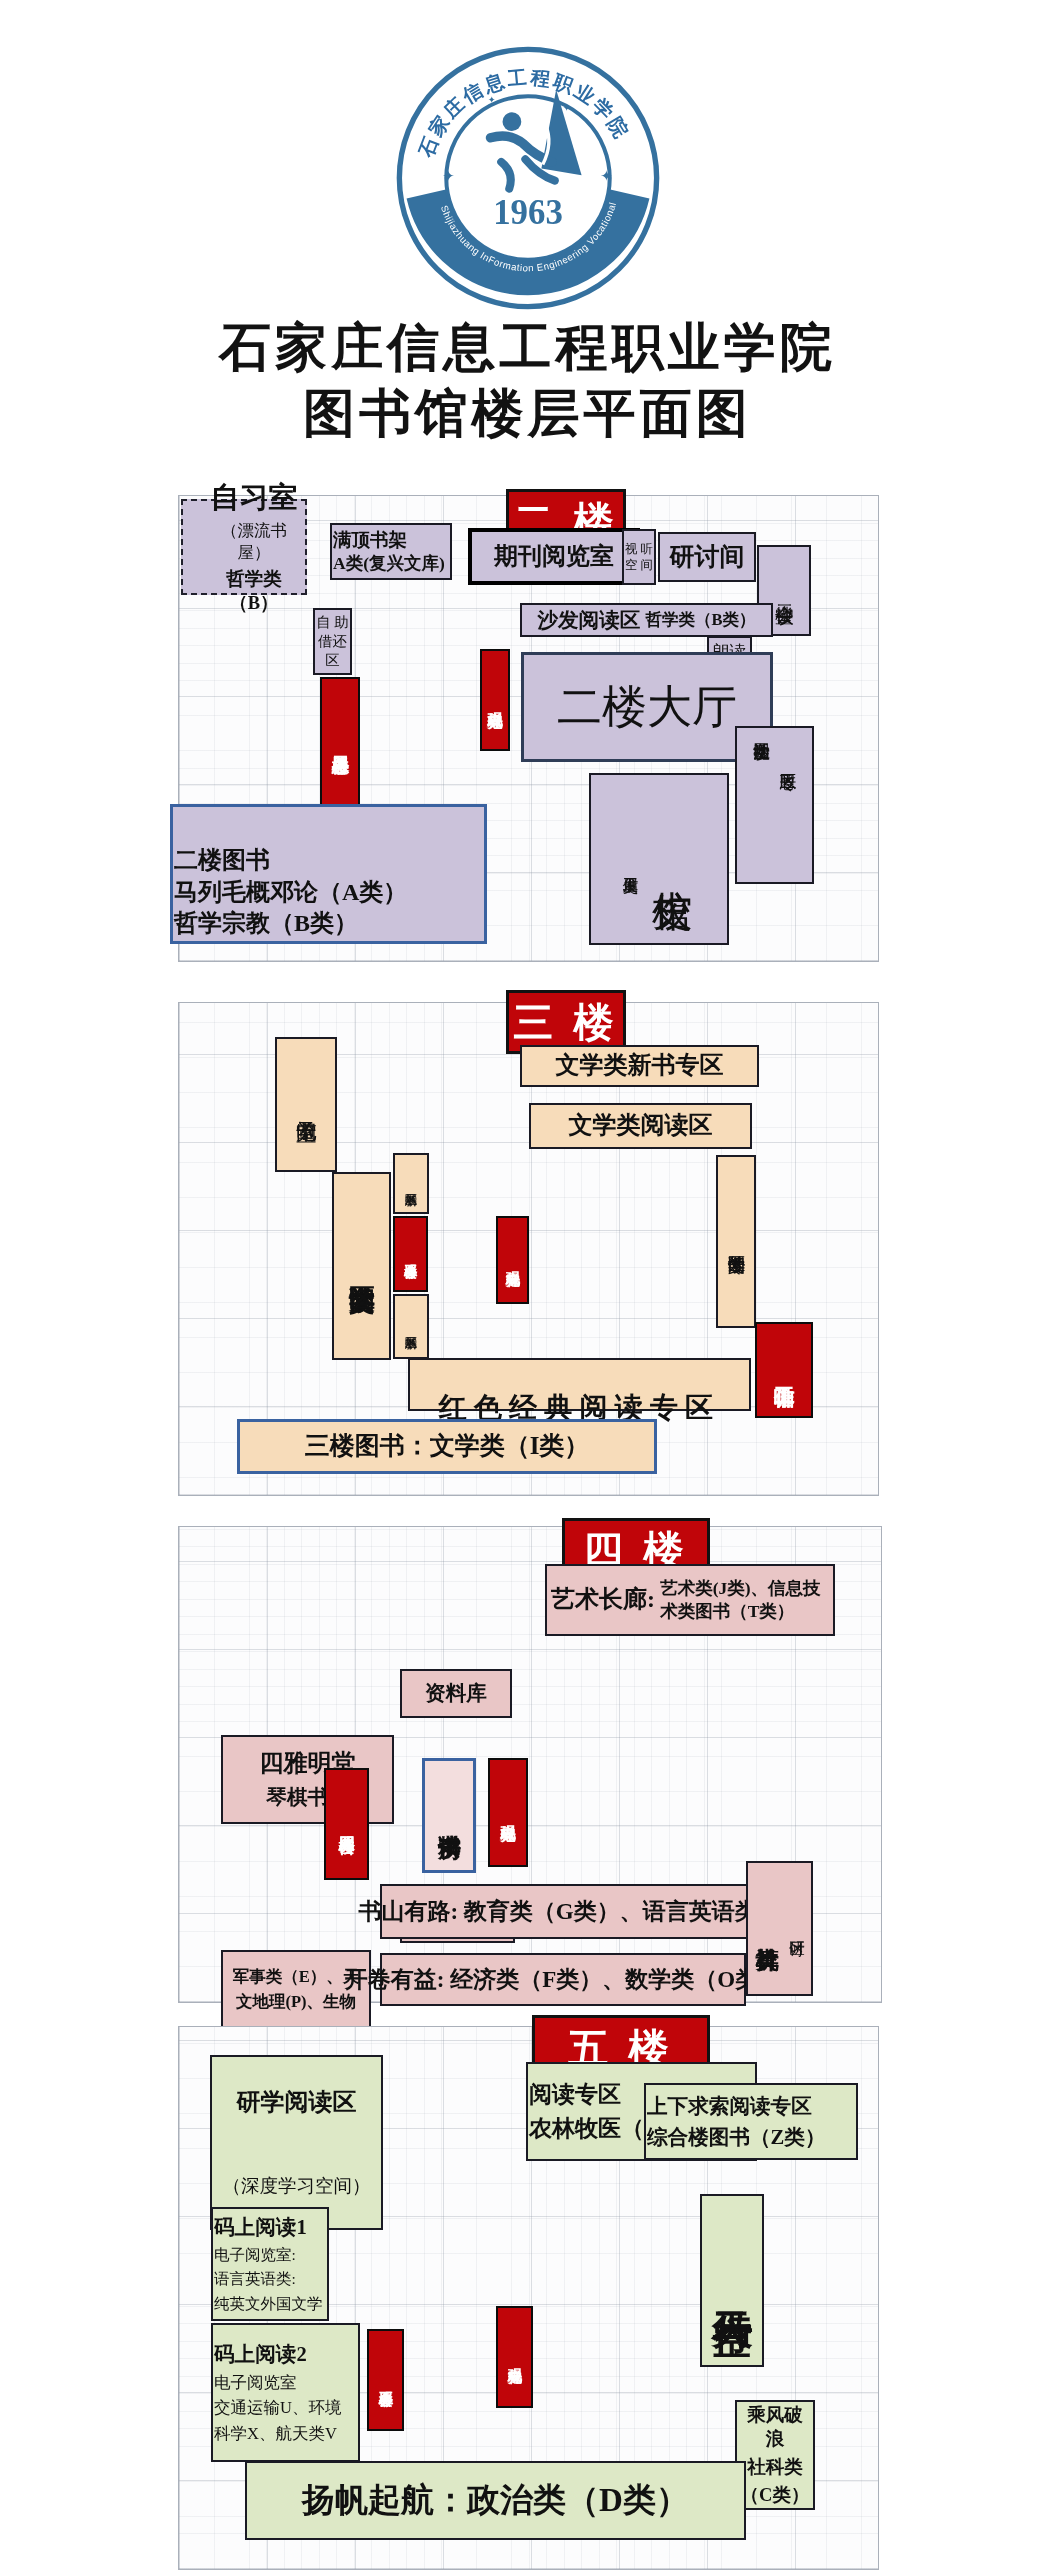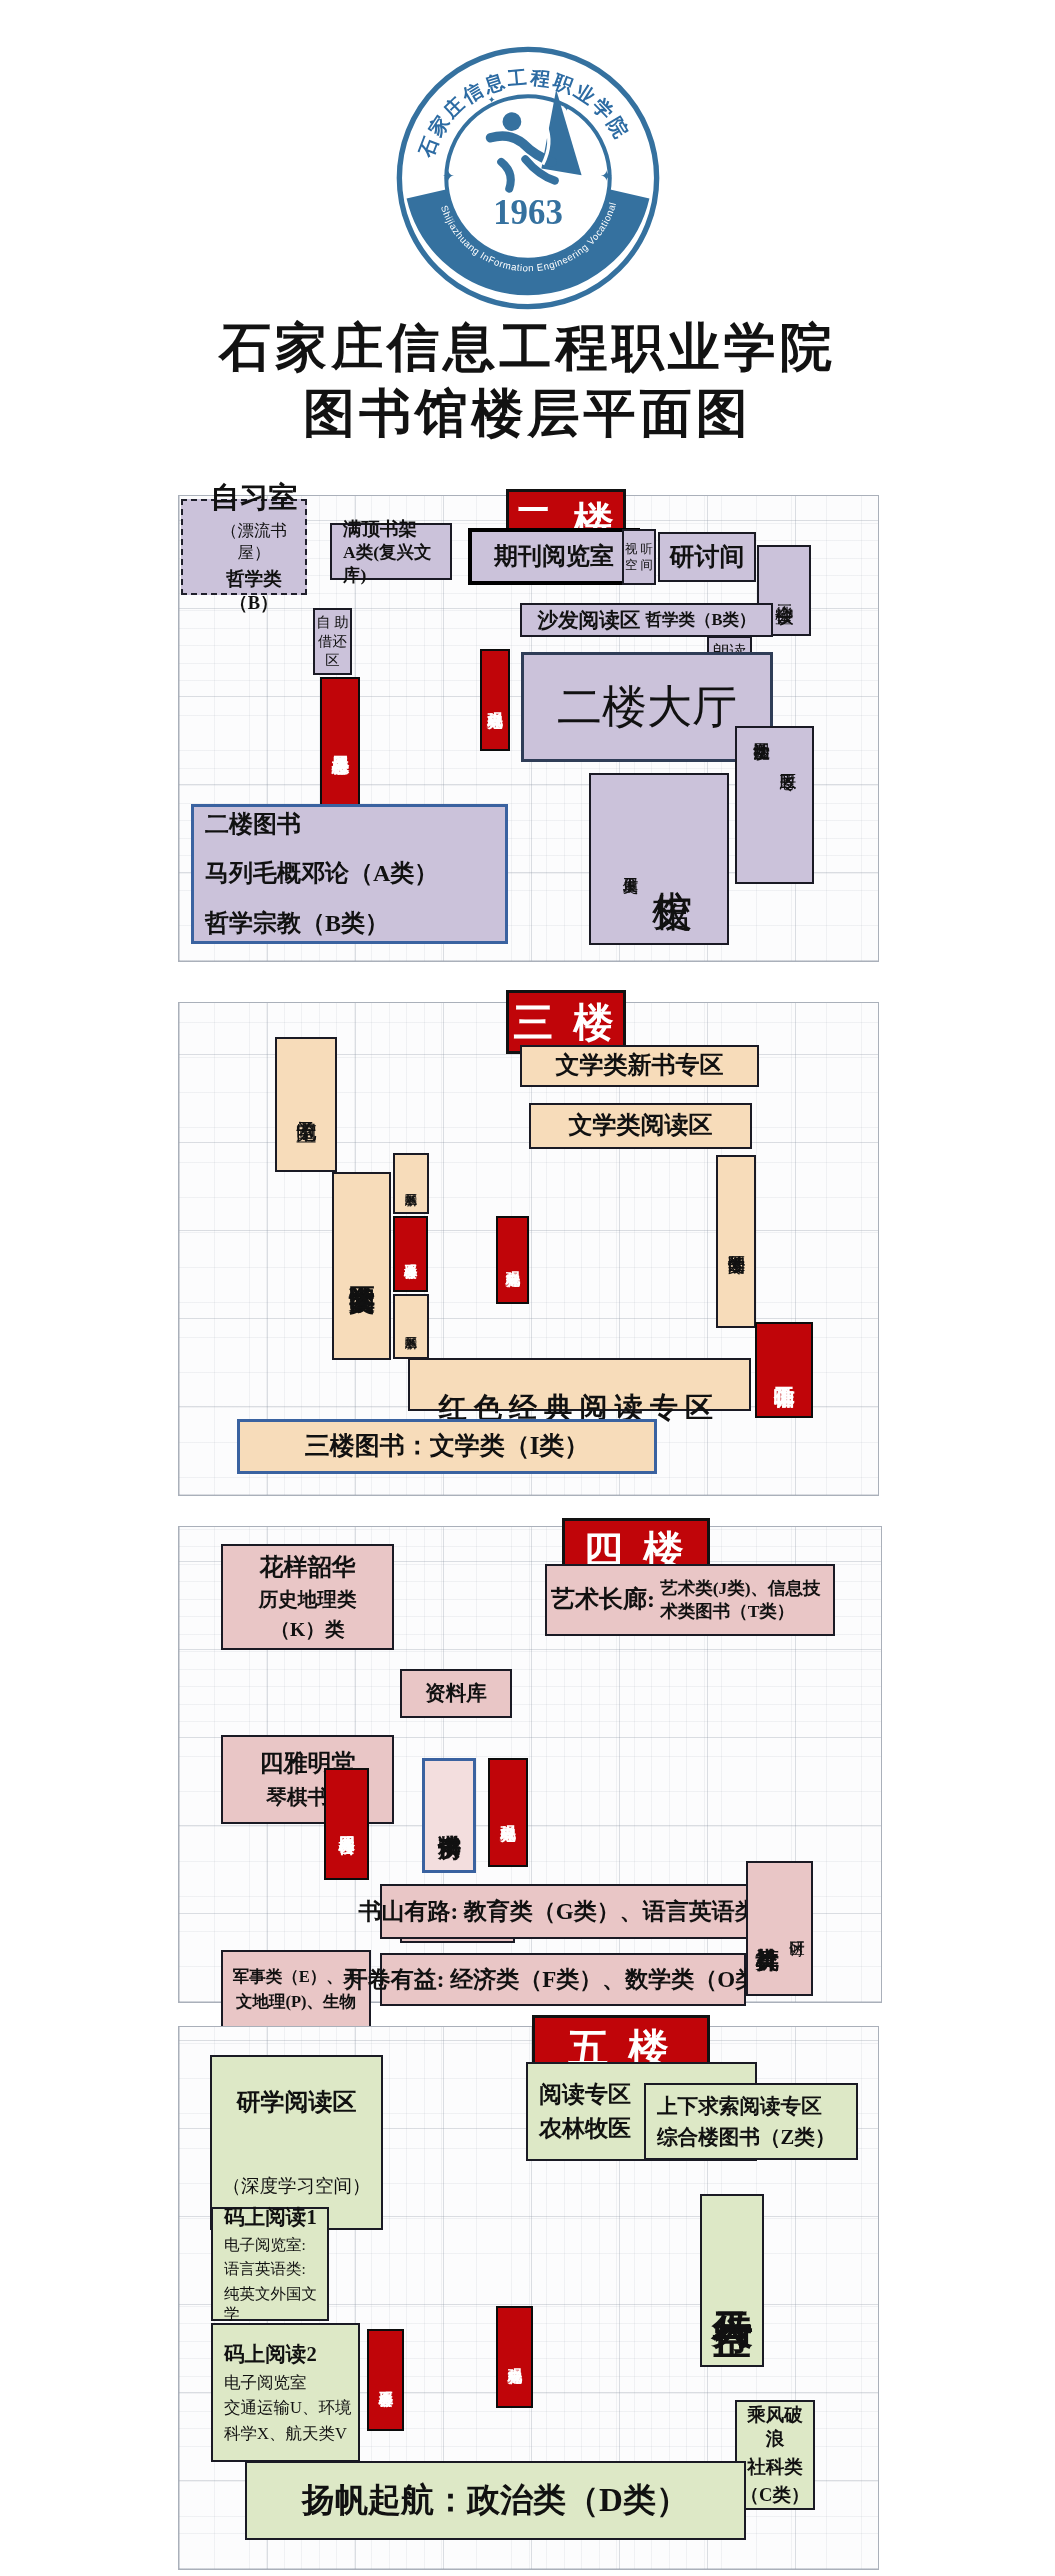--- a/index.html
+++ b/index.html
@@ -26,21 +26,21 @@
         text-align:center;line-height:1.3;padding:2.1px;}
   .lav{background:#cbc2da;}
   .peach{background:#f7dcba;}
   .pink{background:#e9c6c6;}
   .pink2{background:#f3dede;}
   .green{background:#dde8c6;}
   .red{background:#c00509;color:#fff;border-color:#0c0c0c;}
   .blueb{border-color:#3a62a0;border-width:3.1px;}
   .dashed{border-style:dashed;border-width:2.1px;border-color:#20202c;padding-left:22px;}
   .hall{border-color:#2f3d57;border-width:3.1px;}
-  .left{align-items:flex-start;text-align:left;padding-left:11px;}
+  .left{align-items:flex-start;text-align:left;padding-left:1px;}
   .row{flex-direction:row;gap:5.2px;}
   .nw{white-space:nowrap;}
 
   .v{writing-mode:vertical-rl;text-orientation:upright;}
   .b{font-weight:700;}
   .s24{font-size:12.4px;} .s26{font-size:13.4px;} .s28{font-size:14.4px;} .s30{font-size:15.5px;}
   .s32{font-size:16.5px;} .s34{font-size:17.5px;} .s36{font-size:18.5px;} .s38{font-size:19.6px;}
   .s40{font-size:20.6px;} .s44{font-size:23px;} .s46{font-size:24px;}
   .s48{font-size:25px;} .s50{font-size:26px;} .s54{font-size:28px;} .s56{font-size:29px;}
   .s64{font-size:33px;} .s78{font-size:40px;} .s80{font-size:41px;} .s88{font-size:45px;}
@@ -133,21 +133,21 @@
     <span class="v s34 b">二楼总服务台</span>
   </div>
   <div class="area lav row" style="left:735px;top:726px;width:79px;height:158px;align-items:flex-start">
     <span class="v s32">学生社团活动沙龙</span>
     <span class="v s32 mt60">思政专区</span>
   </div>
   <div class="area lav row" style="left:589px;top:773px;width:140px;height:172px">
     <span class="v s30 mt28">信工发展史</span>
     <span class="v s78">校史馆</span>
   </div>
-  <div class="area lav blueb left" style="left:191px;top:804px;width:317px;height:140px;justify-content:space-between">
+  <div class="area lav blueb left" style="left:170px;top:804px;width:317px;height:140px;justify-content:flex-end">
     <span class="s46 b">二楼图书</span>
     <span class="s46 b">马列毛概邓论（A类）</span>
     <span class="s46 b">哲学宗教（B类）</span>
   </div>
 
   <div class="plan" style="left:178px;top:1002px;width:701px;height:494px"></div>
   <div class="flabel" style="left:506px;top:990px;width:120px;height:64px">
     <span>三 楼</span>
   </div>
 
@@ -186,25 +186,20 @@
   </div>
   <div class="area red" style="left:755px;top:1322px;width:58px;height:96px">
     <span class="v s40 b">信工咖啡</span>
   </div>
 
   <div class="plan" style="left:178px;top:1526px;width:704px;height:477px"></div>
   <div class="flabel" style="left:562px;top:1518px;width:148px;height:64px">
     <span>四 楼</span>
   </div>
 
-  <div class="area pink" style="left:221px;top:1544px;width:173px;height:106px">
-    <span class="s46 b">花样韶华</span>
-    <span class="s38 b mt8">历史地理类</span>
-    <span class="s38 b mt8">（K）类</span>
-  </div>
   <div class="area pink row" style="left:545px;top:1564px;width:290px;height:72px;padding:4px">
     <span class="s46 b nw">艺术长廊:</span>
     <span class="s34 b" style="white-space:normal;text-align:left">艺术类(J类)、信息技术类图书（T类）</span>
   </div>
   <div class="area pink" style="left:400px;top:1669px;width:112px;height:49px">
     <span class="s40 b nw">资料库</span>
   </div>
   <div class="area pink" style="left:221px;top:1735px;width:173px;height:89px">
     <span class="s46 b">四雅明堂</span>
     <span class="s40 b mt8">琴棋书画</span>

